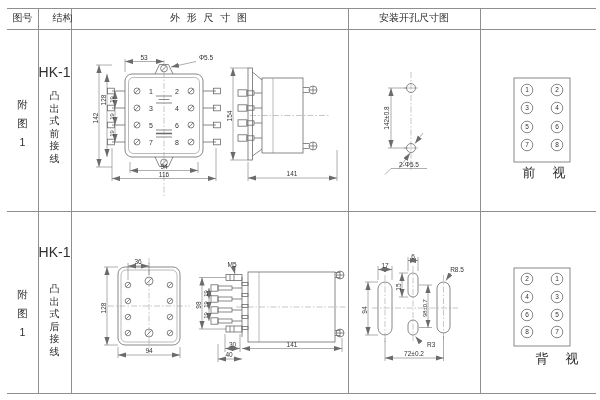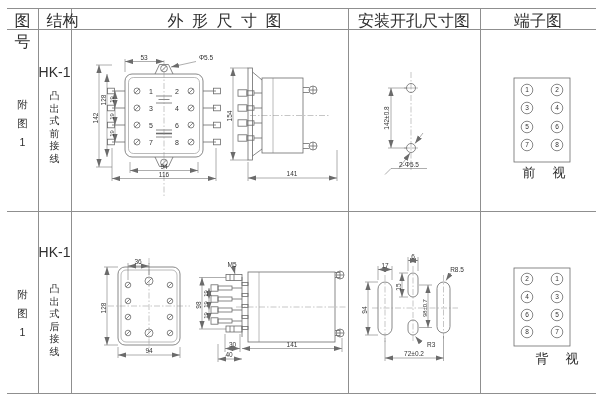--- a/index.html
+++ b/index.html
@@ -1,21 +1,21 @@
 <!DOCTYPE html>
 <html><head>
 <meta charset="utf-8">
 <style>
   html,body{margin:0;padding:0;background:#fff;}
   #page{position:relative;width:600px;height:400px;background:#ffffff;overflow:hidden;
         font-family:"Liberation Sans",sans-serif;color:#303030;}
   .hline{position:absolute;height:1px;background:#8f8f8f;}
   .vline{position:absolute;width:1px;background:#8f8f8f;}
-  .hdr{position:absolute;top:11px;font-size:16px;color:#2e2e2e;text-align:center;}
-  .sp{letter-spacing:2px;margin-left:16px;}
+  .hdr{position:absolute;top:11px;font-size:10px;color:#2e2e2e;text-align:center;}
+  .sp{letter-spacing:2px;}
   .stack{position:absolute;display:flex;flex-direction:column;align-items:center;color:#2e2e2e;}
   .stack span{display:block;}
   .model{position:absolute;font-size:14px;text-align:center;color:#2e2e2e;}
   .viewlab{position:absolute;font-size:13px;text-align:center;color:#2e2e2e;letter-spacing:2px;}
   svg{position:absolute;overflow:visible;}
   svg text{font-family:"Liberation Sans",sans-serif;fill:#333;}
   .t7{font-size:7px;}
   .t6{font-size:6.5px;}
   .t5{font-size:5.8px;}
   .s{stroke:#6b6b6b;fill:none;stroke-width:.8;}
@@ -34,21 +34,20 @@
   <div class="hline" style="top:393px;left:7px;width:589px;"></div>
   <div class="vline" style="left:38px;top:8px;height:385px;"></div>
   <div class="vline" style="left:71px;top:8px;height:385px;"></div>
   <div class="vline" style="left:348px;top:8px;height:385px;"></div>
   <div class="vline" style="left:480px;top:8px;height:385px;"></div>
 
   <div class="hdr" style="left:7px;width:31px;">图号</div>
   <div class="hdr" style="left:38px;width:33px;margin-left:8px;">结构</div>
   <div class="hdr sp" style="left:71px;width:277px;">外 形 尺 寸 图</div>
   <div class="hdr" style="left:348px;width:132px;">安装开孔尺寸图</div>
-  <div class="hdr" style="left:480px;width:116px;">端子图</div>
 
   <div class="stack" style="left:7px;top:95px;width:31px;font-size:10.5px;line-height:19px;">
     <span>附</span>
     <span>图</span>
     <span>1</span>
   </div>
   <div class="model" style="left:38px;top:64px;width:33px;">HK-1</div>
   <div class="stack" style="left:38px;top:90px;width:33px;font-size:10px;line-height:12.5px;">
     <span>凸</span>
     <span>出</span>

